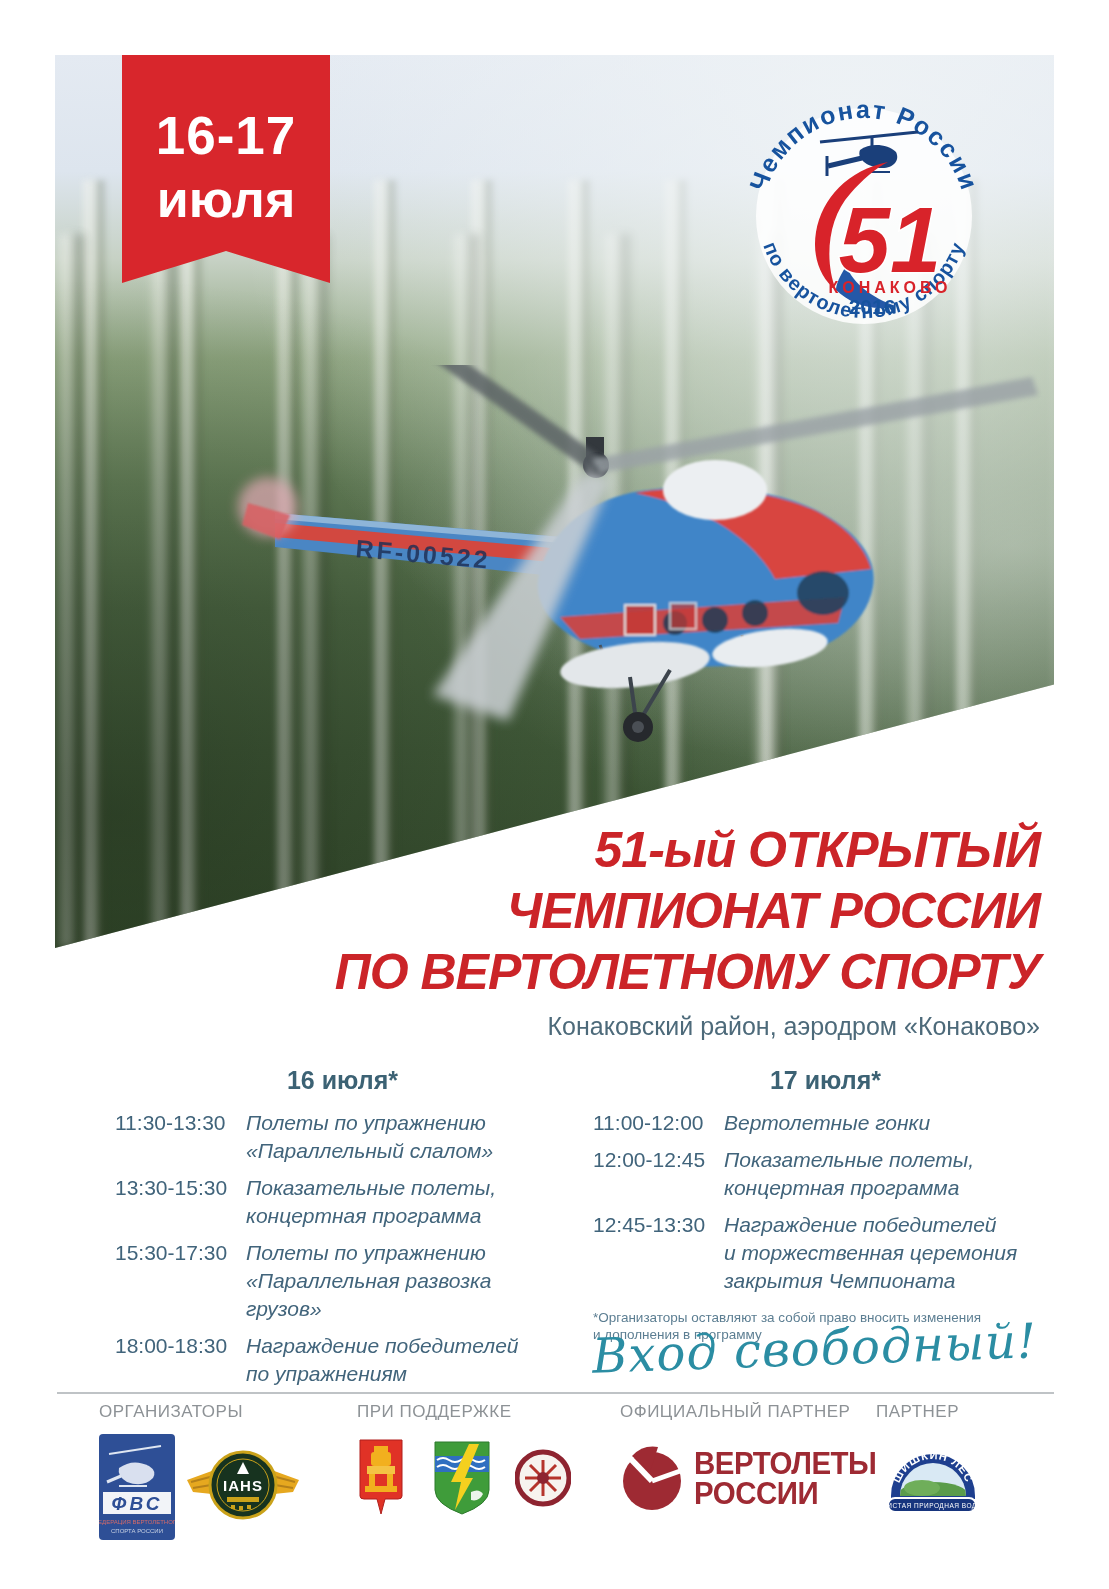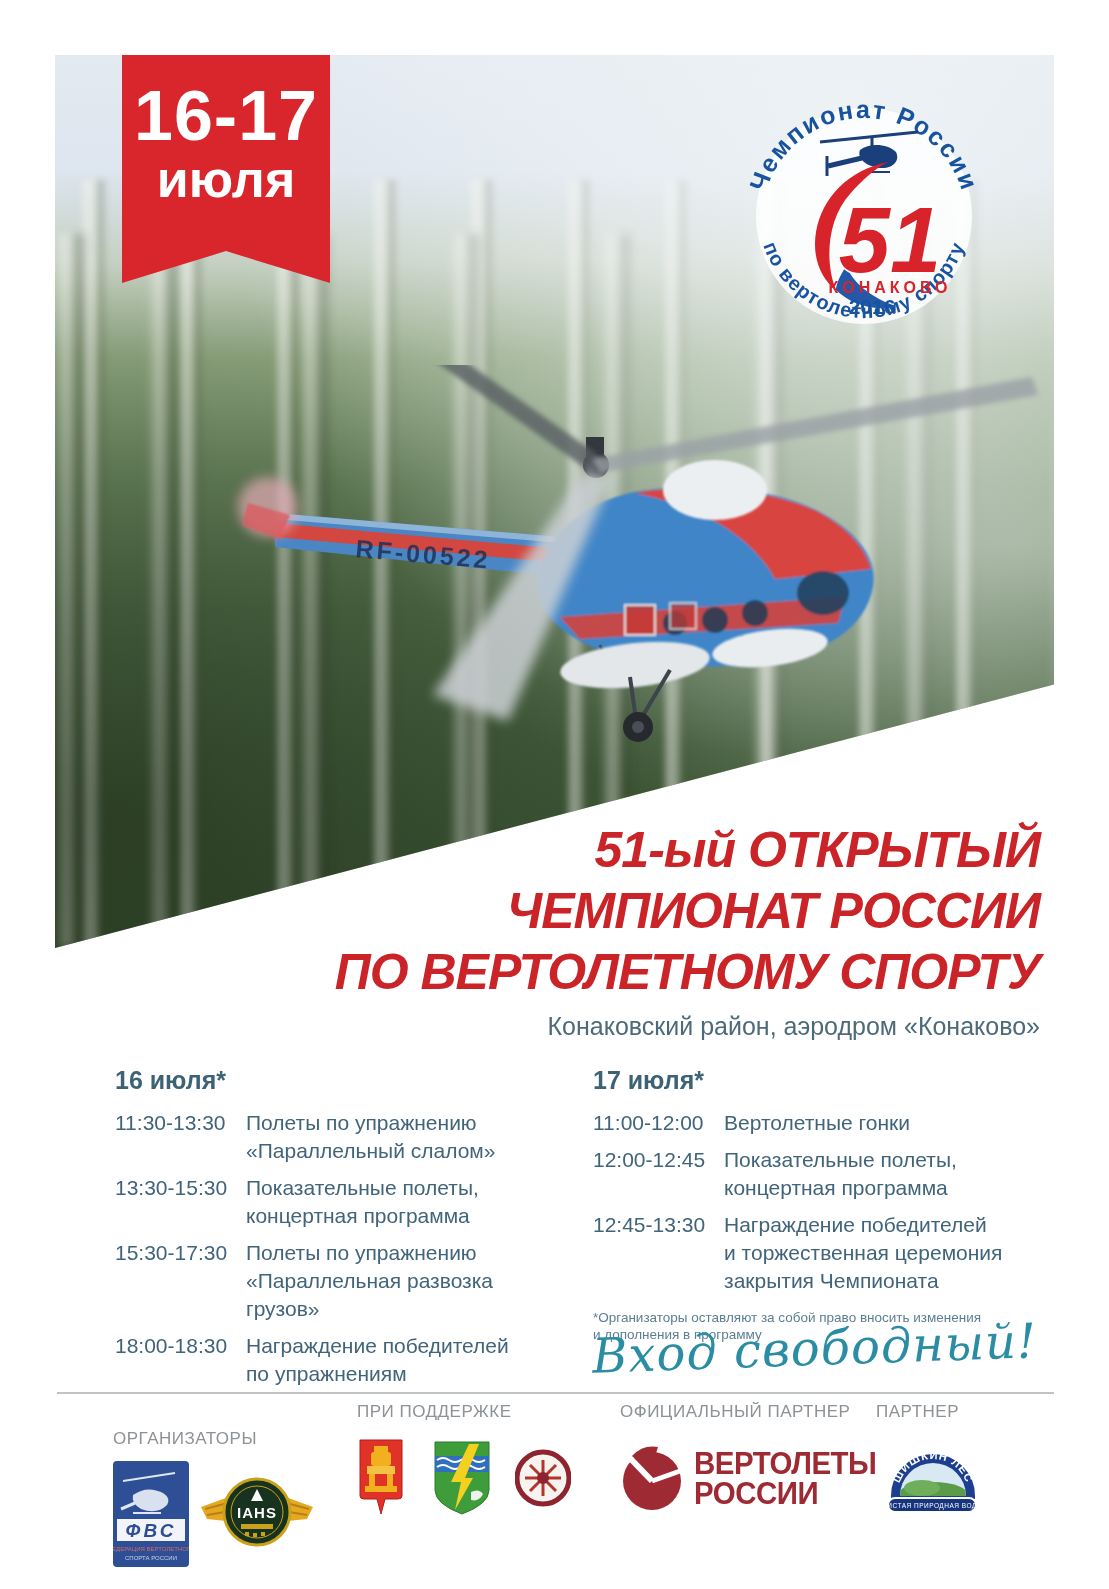--- a/index.html
+++ b/index.html
@@ -16,45 +16,45 @@
          background-image:repeating-linear-gradient(90deg,rgba(0,0,0,0) 0 58px,rgba(250,250,246,.5) 63px 72px,rgba(44,56,36,.32) 77px 83px,rgba(0,0,0,0) 88px 151px);
          filter:blur(5px);opacity:.85;}
   .photo-glow{position:absolute;inset:0;
          background:radial-gradient(ellipse at 80% 10%,rgba(240,244,246,.85),rgba(240,244,246,0) 55%),
                     radial-gradient(ellipse at 6% 85%,rgba(16,26,12,.4),rgba(16,26,12,0) 50%),
                     radial-gradient(ellipse at 96% 55%,rgba(235,240,234,.4),rgba(235,240,234,0) 45%);}
   .heli-svg{position:absolute;left:75px;top:310px;}
   
   .ribbon{position:absolute;left:122px;top:55px;width:208px;height:228px;background:#d8262c;
           clip-path:polygon(0 0,100% 0,100% 100%,50% 86%,0 100%);color:#fff;text-align:center;}
-  .ribbon .l1{margin-top:32px;font-size:70px;font-weight:bold;letter-spacing:1px;line-height:58px;}
+  .ribbon .l1{margin-top:52px;font-size:53px;font-weight:bold;letter-spacing:1px;line-height:58px;}
   .ribbon .l2{margin-top:8px;font-size:52px;font-weight:bold;line-height:52px;}
   
   .badge-svg{position:absolute;left:738px;top:100px;}
   
   .title{position:absolute;right:69px;top:820px;text-align:right;color:#cb2428;font-weight:bold;
          font-size:50px;line-height:61px;letter-spacing:-1px;white-space:pre-line;font-style:italic;}
   .subtitle{position:absolute;right:69px;top:1012px;font-size:25px;color:#4d6a7a;}
   
   .col{position:absolute;top:1066px;color:#41647b;}
   .col1{left:115px;width:455px;}
   .col2{left:593px;width:465px;}
-  .day-header{font-size:25px;font-weight:bold;color:#3c6274;margin-bottom:14px;}
+  .day-header{font-size:25px;font-weight:bold;color:#3c6274;margin-bottom:14px;text-align:center;}
   .row{display:flex;margin-bottom:9px;}
   .time{width:131px;flex:none;font-size:21px;line-height:28px;}
-  .desc{font-size:21px;line-height:28px;white-space:pre-line;}
+  .desc{font-size:21px;line-height:28px;white-space:pre-line;font-style:italic;}
   .footnote{margin-top:14px;font-size:13.5px;line-height:17px;color:#5c7e92;white-space:pre-line;}
   
   .free-entry{position:absolute;right:72px;top:1320px;font-family:"DejaVu Serif",serif;font-style:italic;
          font-size:48px;color:#2b8da3;transform:rotate(-2deg);letter-spacing:1px;}
   
   .divider{position:absolute;left:57px;top:1392px;width:997px;height:2px;background:#bfc3c6;}
   .pgroup{position:absolute;top:1402px;}
   .pheading{font-size:17px;color:#8d9296;letter-spacing:.5px;}
-  .g1{left:113px;margin-top:27px;} .g2{left:357px;} .g3{left:620px;} .g4{left:876px;}
+  .g1{left:99px;} .g2{left:357px;} .g3{left:620px;} .g4{left:876px;}
   .logo-row{display:flex;align-items:flex-start;}
   .g1 .logo-row{margin-top:12px;} .g2 .logo-row{margin-top:16px;}
   .iahs{margin-left:10px;margin-top:16px;}
   .kon{margin-left:28px;margin-top:2px;} .rnd{margin-left:24px;margin-top:2px;}
   .vr-row{display:flex;align-items:center;margin-top:24px;}
   .vr-text{margin-left:10px;color:#9e2a33;font-weight:bold;font-size:31px;line-height:30px;
            letter-spacing:-.5px;transform:scaleX(.95);transform-origin:left;white-space:pre-line;}
   .shishkin{margin-top:22px;margin-left:8px;}
 </style>
 </head>

